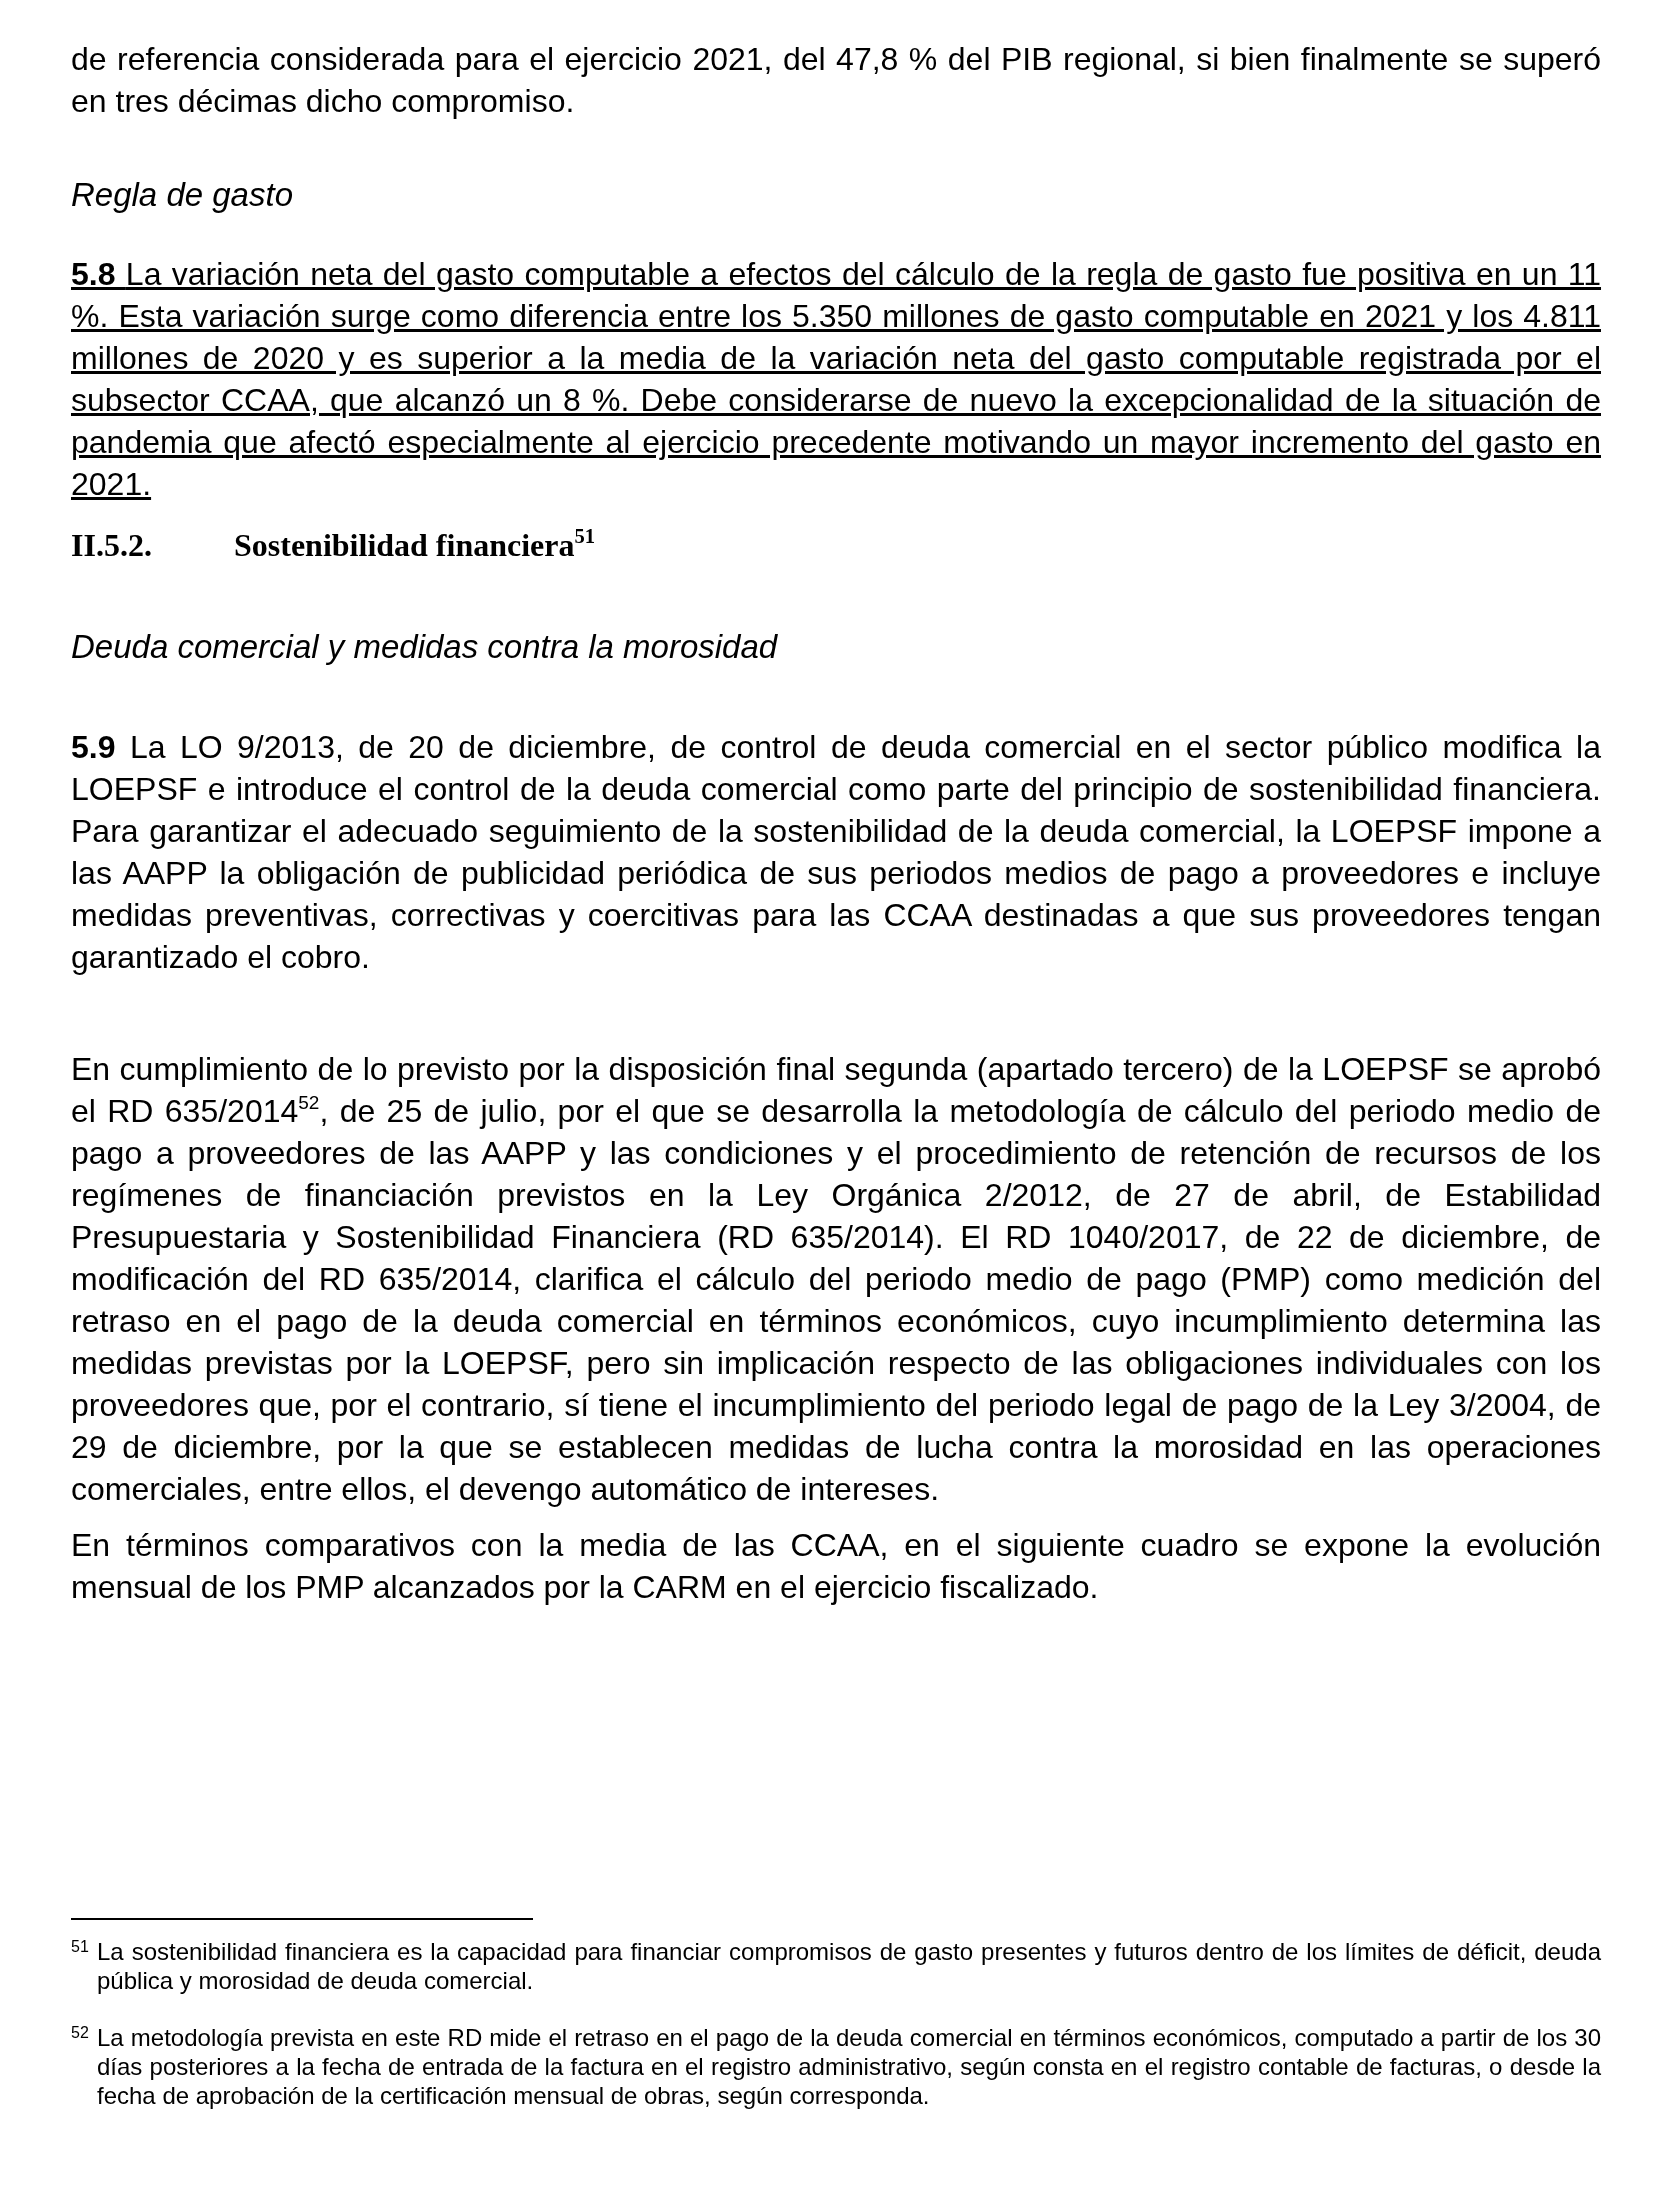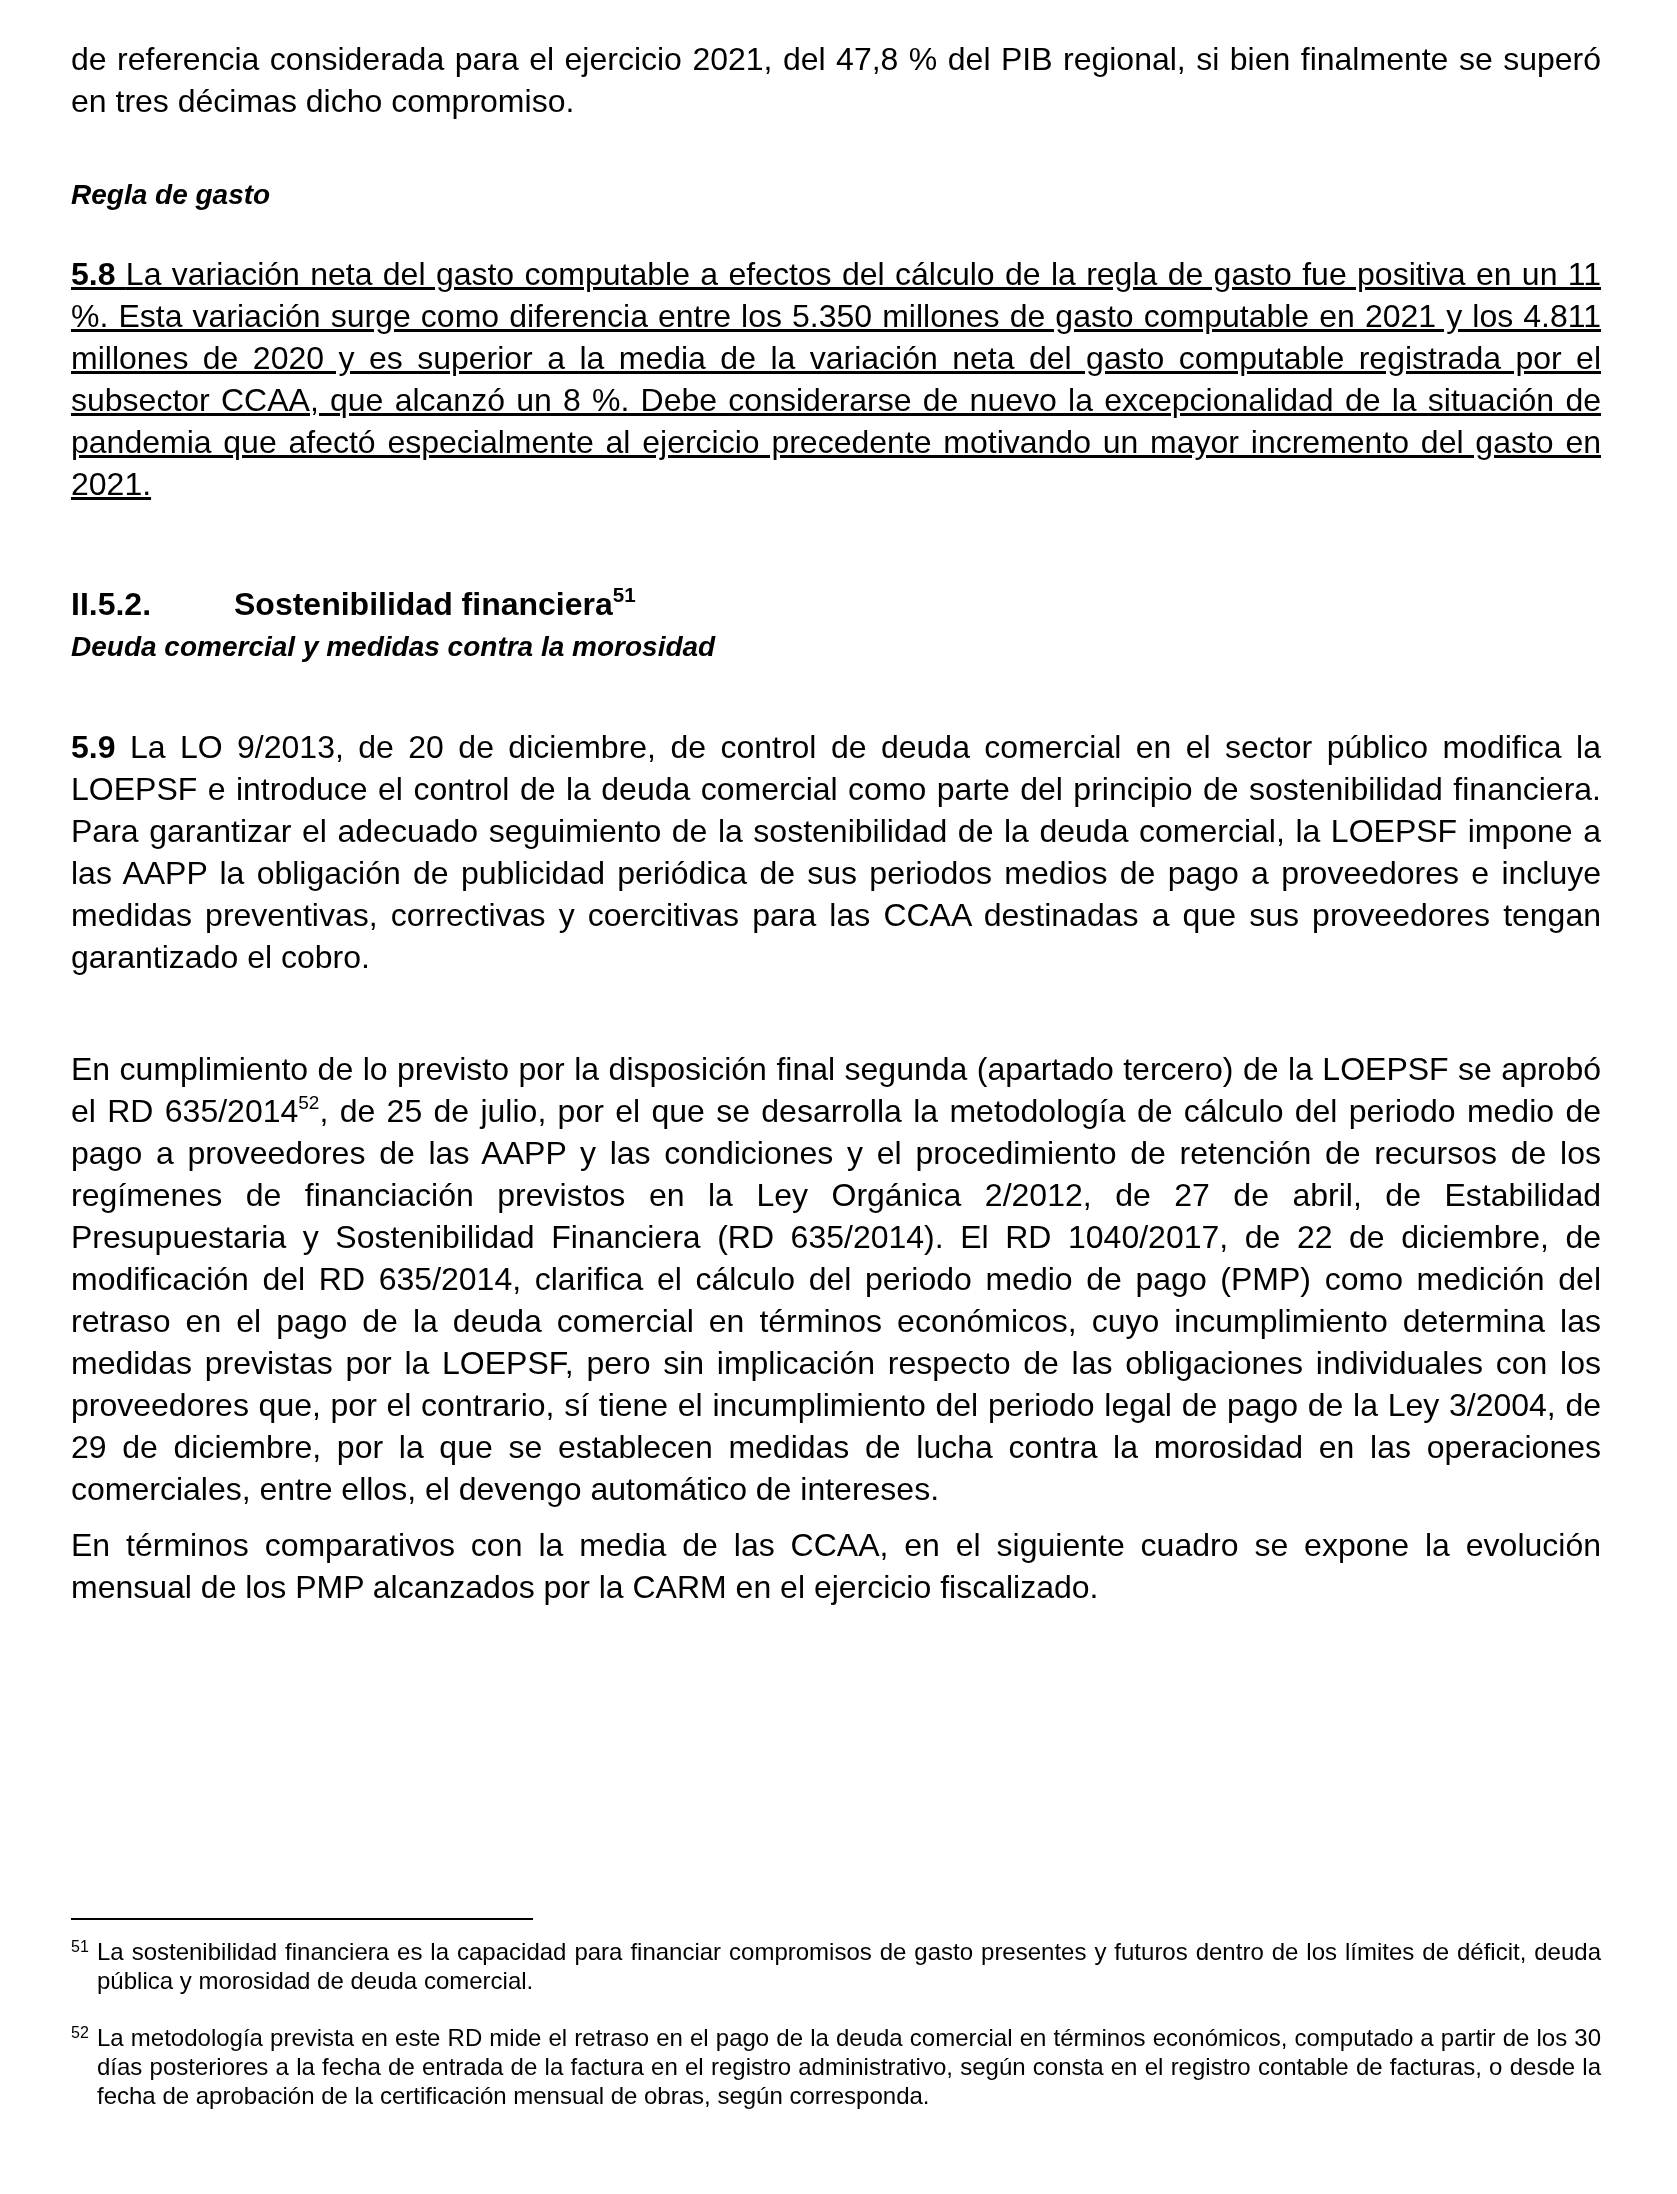--- a/index.html
+++ b/index.html
@@ -7,21 +7,21 @@
       width: 1677px; height: 2194px; position: relative; overflow: hidden;
       font-family: "Liberation Sans", sans-serif; color: #000000;
     }
     .page { position: absolute; left: 71px; top: 0; width: 1530px; }
     .p {
       position: absolute; left: 0; width: 1530px;
       font-size: 32px; line-height: 42px; text-align: justify;
       margin: 0;
     }
     .p.last-left { text-align: justify; text-align-last: left; }
-    .h-italic { position: absolute; left: 0; font-size: 28px; font-weight: bold; font-style: italic; line-height: 42px; margin: 0; }
+    .h-italic { position: absolute; left: 0; font-size: 33px; font-weight: normal; font-style: italic; line-height: 42px; margin: 0; }
     .h-section { position: absolute; left: 0; font-size: 32px; font-weight: bold; line-height: 42px; margin: 0; white-space: nowrap; }
     .h-section .num { display: inline-block; width: 163px; }
     sup { font-size: 19px; line-height: 0; vertical-align: super; position: relative; top: -1.6px; }
     .h-section sup { font-size: 20.6px; }
     b.num-lead { font-weight: bold; }
     .sep { position: absolute; left: 0; top: 1918px; width: 462px; height: 2.4px; background: #000; }
     .fn { position: absolute; left: 0; width: 1530px; font-size: 24px; line-height: 29px; text-align: justify; text-align-last: left; margin: 0; }
     .fn .fn-mark { position: absolute; left: 0; top: -4.7px; font-size: 16px; }
     .fn .fn-text { display: block; padding-left: 26px; }
   </style>
@@ -34,21 +34,21 @@
     <span>de referencia considerada para el ejercicio 2021, del 47,8 % del PIB regional, si bien finalmente se superó en tres décimas dicho compromiso.</span>
   </p>
 
   <h3 class="h-italic" style="top:174px;">Regla de gasto</h3>
 
   <p class="p last-left" style="top:253px;text-decoration:underline;">
     <b class="num-lead">5.8 </b>
     <span>La variación neta del gasto computable a efectos del cálculo de la regla de gasto fue positiva en un 11 %. Esta variación surge como diferencia entre los 5.350 millones de gasto computable en 2021 y los 4.811 millones de 2020 y es superior a la media de la variación neta del gasto computable registrada por el subsector CCAA, que alcanzó un 8 %. Debe considerarse de nuevo la excepcionalidad de la situación de pandemia que afectó especialmente al ejercicio precedente motivando un mayor incremento del gasto en 2021.</span>
   </p>
 
-  <h2 class="h-section" style="top:583px;">
+  <h2 class="h-section" style="top:524px;font-family:Liberation Serif, serif;">
     <span class="num">II.5.2.</span><span>Sostenibilidad financiera</span><sup>51</sup>
   </h2>
 
   <h3 class="h-italic" style="top:626px;">Deuda comercial y medidas contra la morosidad</h3>
 
   <p class="p last-left" style="top:726px;">
     <b class="num-lead">5.9 </b>
     <span>La LO 9/2013, de 20 de diciembre, de control de deuda comercial en el sector público modifica la LOEPSF e introduce el control de la deuda comercial como parte del principio de sostenibilidad financiera. Para garantizar el adecuado seguimiento de la sostenibilidad de la deuda comercial, la LOEPSF impone a las AAPP la obligación de publicidad periódica de sus periodos medios de pago a proveedores e incluye medidas preventivas, correctivas y coercitivas para las CCAA destinadas a que sus proveedores tengan garantizado el cobro.</span>
   </p>
 

